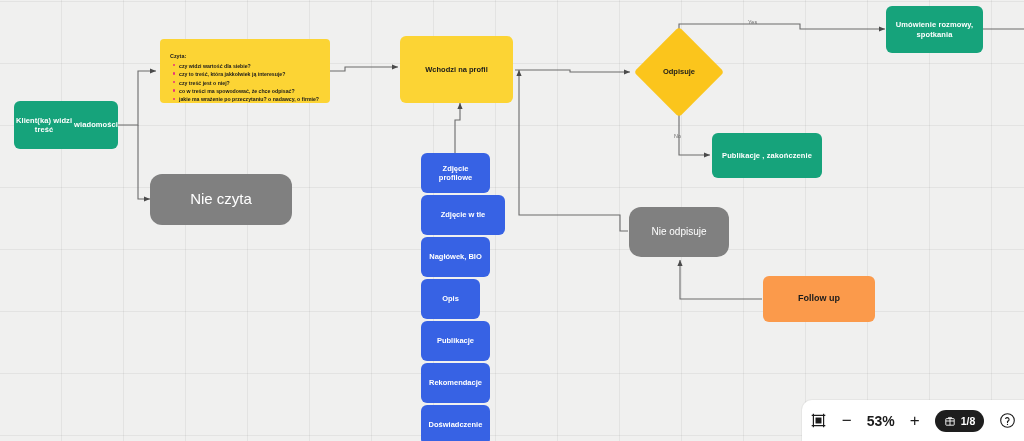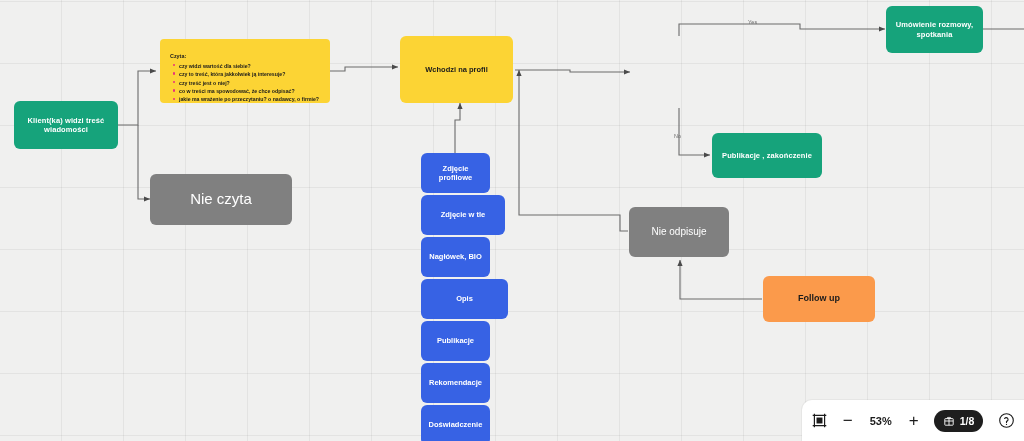--- a/index.html
+++ b/index.html
@@ -19,21 +19,21 @@
   }
   #edges{position:absolute;left:0;top:0;width:1024px;height:441px;pointer-events:none;}
   .node{
     position:absolute;box-sizing:border-box;
     display:flex;align-items:center;justify-content:center;
     text-align:center;border-radius:6px;
     font-weight:700;line-height:1.25;
     -webkit-font-smoothing:antialiased;
   }
   .n-green{background:#16a37b;color:#ffffff;font-size:7.5px;letter-spacing:.1px;}
-  .n-gray{background:#808080;color:#ffffff;font-weight:400;}
+  .n-gray{background:#808080;color:#ffffff;font-weight:400;border-radius:12px;}
   .n-blue{background:#3762e4;color:#ffffff;font-size:7.5px;}
   .n-yellow{background:#fcd434;color:#1b1b1b;font-size:7.5px;}
   .n-orange{background:#fb9a4b;color:#1b1b1b;font-size:9px;}
   #node-nieczyta{font-size:15px;}
   #node-nieodpisuje{font-size:10px;align-items:center;}
 
   
   #node-czyta{
     align-items:flex-start;justify-content:flex-start;
     padding:14px 10px 10px 10px;text-align:left;
@@ -65,21 +65,21 @@
   }
 
   
   #toolbar{
     position:absolute;right:0;bottom:0;height:41px;width:222px;
     background:#ffffff;border-top-left-radius:10px;
     display:flex;align-items:center;justify-content:center;gap:15px;
     box-shadow:0 0 0 1px rgba(0,0,0,0.04);
   }
   .tb-btn{display:flex;align-items:center;justify-content:center;cursor:pointer;}
-  #zoom-value{font-size:11px;color:#1b1b1b;font-weight:600;min-width:26px;text-align:center;}
+  #zoom-value{font-size:14px;color:#1b1b1b;font-weight:600;min-width:26px;text-align:center;}
   #page-pill{
     background:#1e1e1e;color:#ffffff;border-radius:12px;height:22px;
     display:flex;align-items:center;gap:5px;padding:0 9px;font-size:10.5px;font-weight:600;
   }
   .sign{font-size:17px;color:#1b1b1b;line-height:1;font-weight:400;}
 </style>
 </head>
 <body>
 
 <div id="canvas">
@@ -107,21 +107,21 @@
       <path d="M679,108 L679,155 L710,155" marker-end="url(#arrow)"></path>
 
       <path d="M983,29 L1024,29"></path>
 
       <path d="M455,155 L455,120 L460,120 L460,103" marker-end="url(#arrow)"></path>
 
       <path d="M762,299 L680,299 L680,260" marker-end="url(#arrow)"></path>
     </g>
   </svg>
 
-  <div class="node n-green" id="node-start" style="left:14px;top:101px;width:104px;height:48px;flex-direction:column;">
+  <div class="node n-green" id="node-start" style="left:14px;top:101px;width:104px;height:48px;">
     <span>Klient(ka) widzi treść</span>
     <span>wiadomości</span>
   </div>
 
   <div class="node n-yellow" id="node-czyta" style="left:160px;top:39px;width:170px;height:64px;flex-direction:column;">
     <div class="note-title">Czyta:</div>
     <ul>
       <li>czy widzi wartość dla siebie?</li>
       <li>czy to treść, która jakkolwiek ją interesuje?</li>
       <li>czy treść jest o niej?</li>
@@ -131,20 +131,24 @@
   </div>
 
   <div class="node n-gray" id="node-nieczyta" style="left:150px;top:174px;width:142px;height:51px;">
     <span>Nie czyta</span>
   </div>
 
   <div class="node n-yellow" id="node-wchodzi" style="left:400px;top:36px;width:113px;height:67px;">
     <span>Wchodzi na profil</span>
   </div>
 
+  <div class="node" id="node-odpisuje" style="left:631px;top:34px;">
+    <div class="dia"></div>
+    <span class="dia-label">Odpisuje</span>
+  </div>
 
   <div class="node n-green" id="node-umowienie" style="left:886px;top:6px;width:97px;height:47px;flex-direction:column;">
     <span>Umówienie rozmowy,</span>
     <span>spotkania</span>
   </div>
 
   <div class="node n-green" id="node-dopytanie" style="left:712px;top:133px;width:110px;height:45px;">
     <span>Publikacje , zakończenie</span>
   </div>
 
@@ -159,21 +163,21 @@
   <div class="node n-blue" style="left:421px;top:153px;width:69px;height:40px;flex-direction:column;">
     <span>Zdjęcie</span>
     <span>profilowe</span>
   </div>
   <div class="node n-blue" style="left:421px;top:195px;width:84px;height:40px;">
     <span>Zdjęcie w tle</span>
   </div>
   <div class="node n-blue" style="left:421px;top:237px;width:69px;height:40px;">
     <span>Nagłówek, BIO</span>
   </div>
-  <div class="node n-blue" style="left:421px;top:279px;width:87px;height:40px;text-align:center;">
+  <div class="node n-blue" style="left:421px;top:279px;width:59px;height:40px;text-align:center;">
     <span>Opis</span>
   </div>
   <div class="node n-blue" style="left:421px;top:321px;width:69px;height:40px;">
     <span>Publikacje</span>
   </div>
   <div class="node n-blue" style="left:421px;top:363px;width:69px;height:40px;">
     <span>Rekomendacje</span>
   </div>
   <div class="node n-blue" style="left:421px;top:405px;width:69px;height:40px;">
     <span>Doświadczenie</span>

